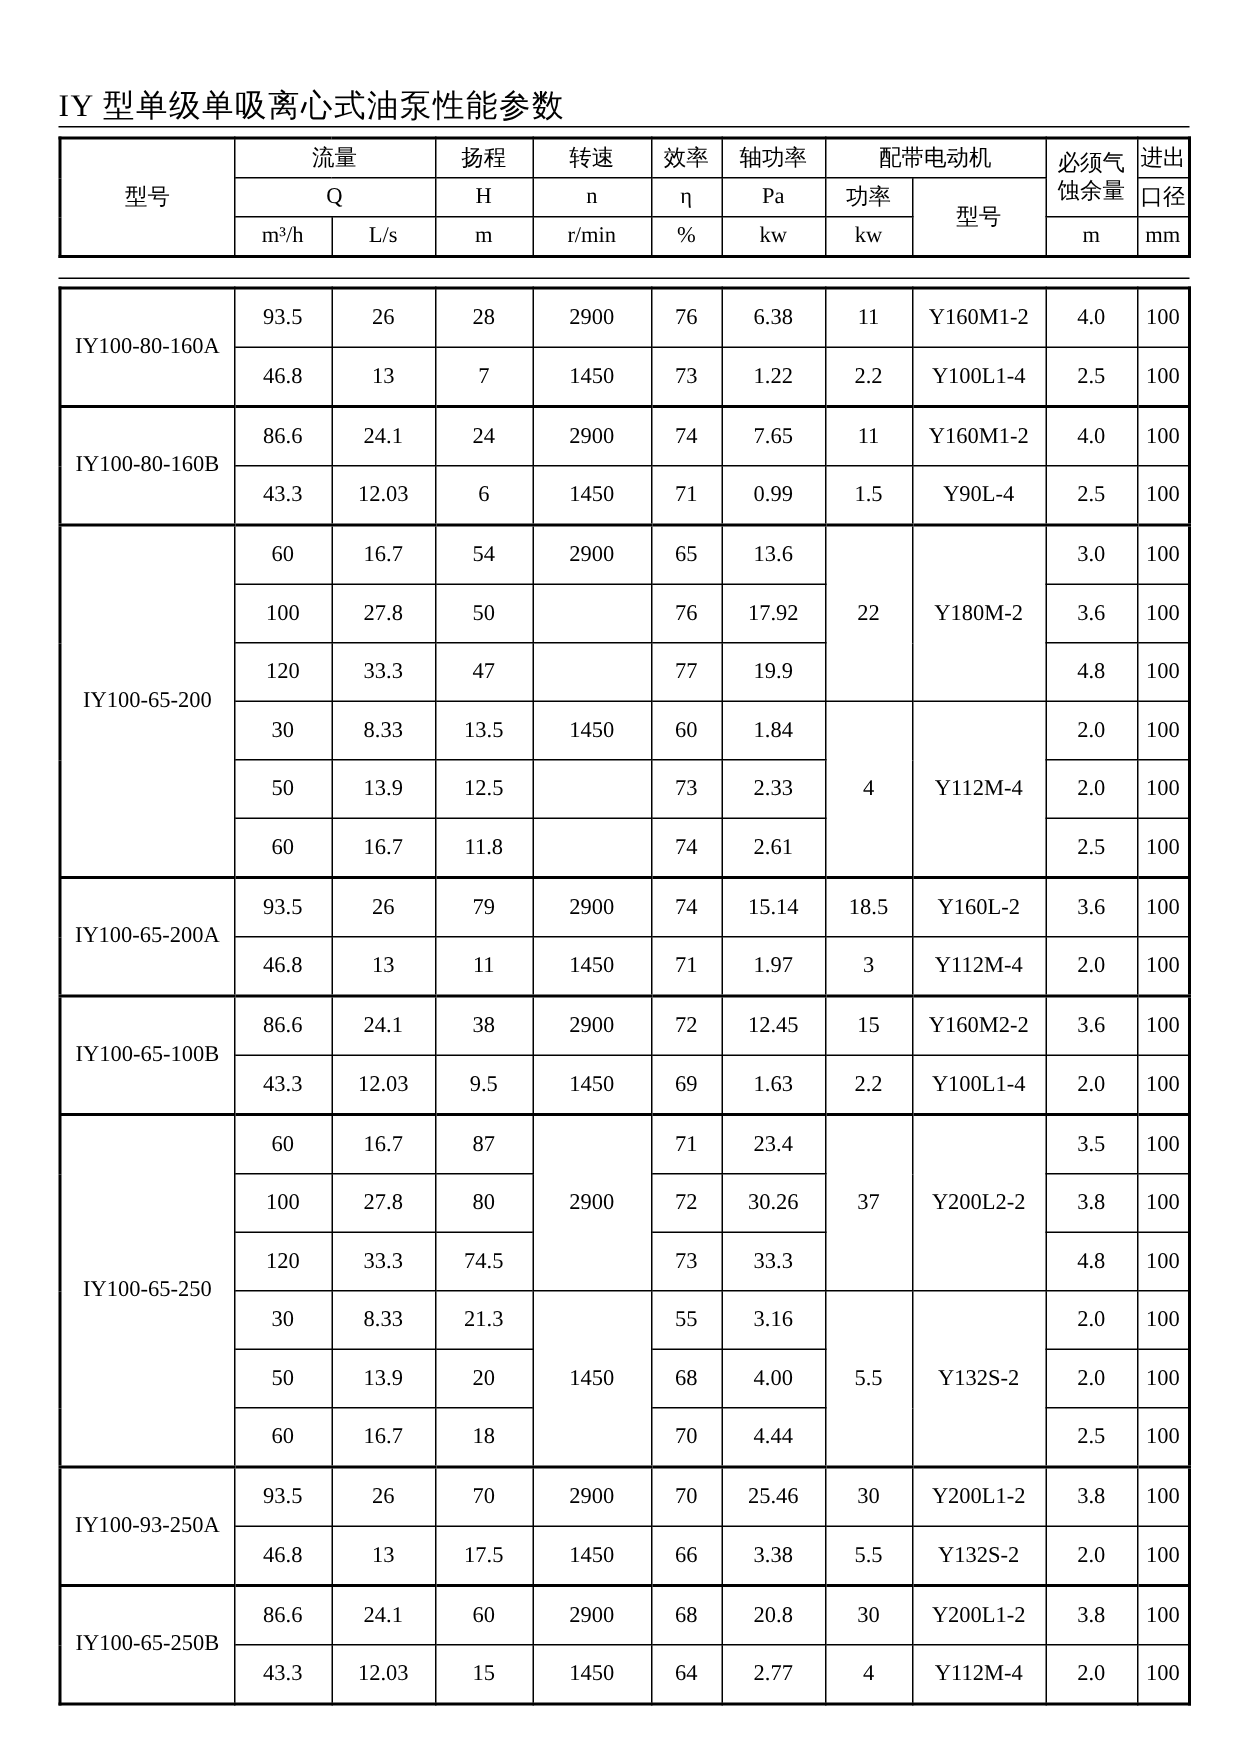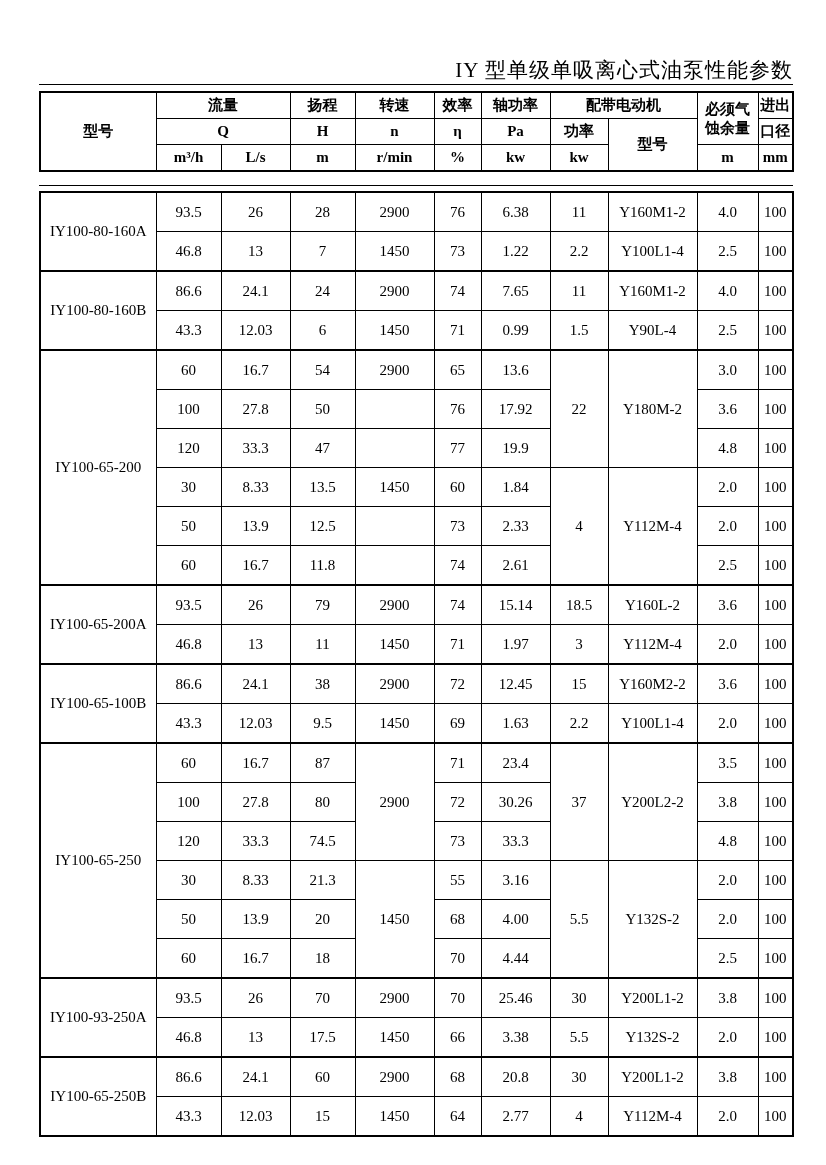--- a/index.html
+++ b/index.html
@@ -4,36 +4,36 @@
 <style>
   html, body { margin: 0; padding: 0; background: #ffffff; }
   .page {
     width: 826px; height: 1165px; background: #ffffff; color: #000;
     font-family: "Liberation Serif", "DejaVu Serif", serif;
     position: relative; overflow: hidden;
   }
   .content { position: absolute; left: 39px; top: 0; width: 754px; }
   .doc-title {
     margin-top: 57px; height: 26px; line-height: 26px;
-    text-align: right; font-size: 21px; font-weight: normal;
+    text-align: left; font-size: 21px; font-weight: normal;
     letter-spacing: 1px; white-space: nowrap;
   }
   .rule { height: 0; border-top: 1px solid #000; }
   .rule-title { margin-top: 1px; }
   .rule-body { margin-top: 13px; }
   table.grid {
     border-collapse: collapse; table-layout: fixed; width: 753px;
     border: 2px solid #000;
   }
   table.grid td {
     border: 1px solid #000; text-align: center; vertical-align: middle;
     padding: 0; font-size: 15px; overflow: hidden; white-space: nowrap;
   }
   table.header-table { margin-top: 6px; }
-  table.header-table td { height: 25px; font-weight: bold; }
+  table.header-table td { height: 25px; font-weight: normal; }
   table.body-table { margin-top: 5px; }
   table.body-table td { height: 38px; font-weight: normal; }
   tr.group-start td { border-top: 2px solid #000; }
   td.model { font-size: 15px; letter-spacing: 0; }
   .npsh-lines div { line-height: 19px; }
 </style>
 </head>
 <body>
 
 <div class="page">

